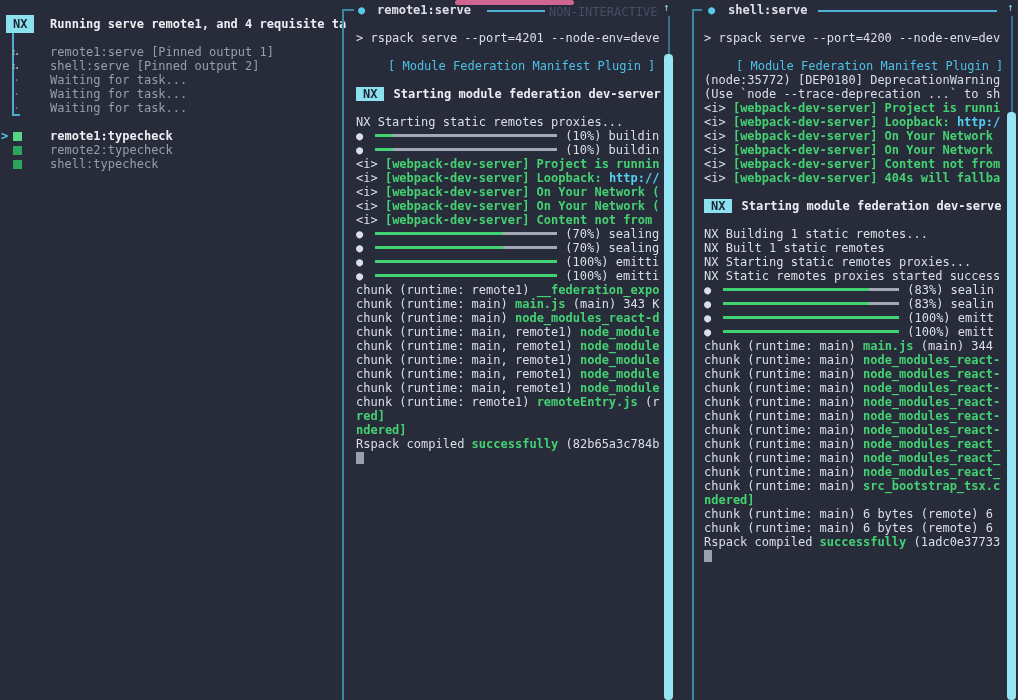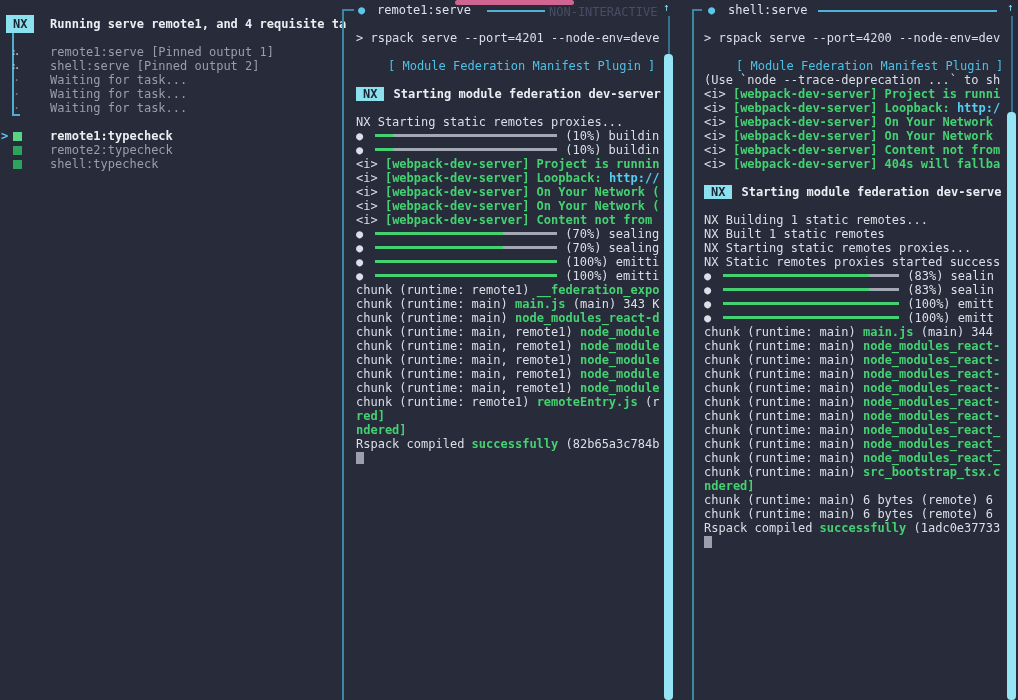--- a/index.html
+++ b/index.html
@@ -28,21 +28,21 @@
   .lp-sq{position:absolute;left:13px;top:3px;width:9px;height:9px;background:#2da45e;}
   .sq-active{background:#56d583;}
   .lbl{padding-left:50px;color:#979eae;}
   .lbl-strong{color:#eceef4;font-weight:bold;}
 
   
   .p-corner-h,.p-corner-v,.p-dash,.p-track,.p-thumb{position:absolute;}
   .p-corner-h{top:9px;height:2px;background:#3b86a4;}
   .p-corner-v{top:9px;width:2px;height:691px;background:#3b86a4;}
   .p-bullet{position:absolute;top:3px;height:14px;line-height:14px;color:#58c9ec;}
-  .p-title{position:absolute;top:3px;height:14px;line-height:14px;color:#dde1ea;font-weight:normal;white-space:pre;}
+  .p-title{position:absolute;top:3px;height:14px;line-height:14px;color:#dde1ea;font-weight:bold;white-space:pre;}
   .p-dash{top:10px;height:2px;background:#4db3d8;}
   .p-mode{position:absolute;top:5px;height:14px;line-height:14px;color:#474e64;white-space:pre;}
   .p-arrow{position:absolute;top:1px;height:14px;line-height:14px;color:#7ed8ee;font-size:11px;}
   .p-track{width:2px;background:#35708c;}
   .p-thumb{width:9px;background:#96e5f4;border-radius:4px;}
   .p-out{position:absolute;top:31px;overflow:hidden;}
 
   #pane0-corner-h{left:342px;width:12px;} #pane0-corner-v{left:342px;}
   #pane0-bullet{left:358px;} #pane0-title{left:377px;}
   #pane0-dash{left:487px;width:58px;} #pane0-mode{left:549px;}
@@ -149,20 +149,21 @@
     <span class="p-title" id="pane1-title">shell:serve</span>
     <div class="p-dash" id="pane1-dash"></div>
     <span class="p-mode" id="pane1-mode"></span>
     <span class="p-arrow" id="pane1-arrow">↑</span>
     <div class="p-track" id="pane1-track"></div>
     <div class="p-thumb" id="pane1-thumb"></div>
     <div class="p-out" id="pane1-out">
         <div class="tline"><span class="sg-p">&gt; rspack serve --port=4200 --node-env=dev</span></div>
         <div class="tline"></div>
         <div class="tline"><span class="sg-c">[ Module Federation Manifest Plugin ]</span><span class="sg-p"> Man</span></div>
+        <div class="tline"><span class="sg-p">(node:35772) [DEP0180] DeprecationWarning</span></div>
         <div class="tline"><span class="sg-p">(Use `node --trace-deprecation ...` to sh</span></div>
         <div class="tline"><span class="sg-p">&lt;i&gt; </span><span class="sg-g">[webpack-dev-server] Project is runni</span></div>
         <div class="tline"><span class="sg-p">&lt;i&gt; </span><span class="sg-g">[webpack-dev-server] Loopback: </span><span class="sg-C">http:/</span></div>
         <div class="tline"><span class="sg-p">&lt;i&gt; </span><span class="sg-g">[webpack-dev-server] On Your Network</span></div>
         <div class="tline"><span class="sg-p">&lt;i&gt; </span><span class="sg-g">[webpack-dev-server] On Your Network</span></div>
         <div class="tline"><span class="sg-p">&lt;i&gt; </span><span class="sg-g">[webpack-dev-server] Content not from</span></div>
         <div class="tline"><span class="sg-p">&lt;i&gt; </span><span class="sg-g">[webpack-dev-server] 404s will fallba</span></div>
         <div class="tline"></div>
         <div class="tline"><span class="nx-badge-sm">NX</span><span class="sg-b">Starting module federation dev-serve</span></div>
         <div class="tline"></div>

